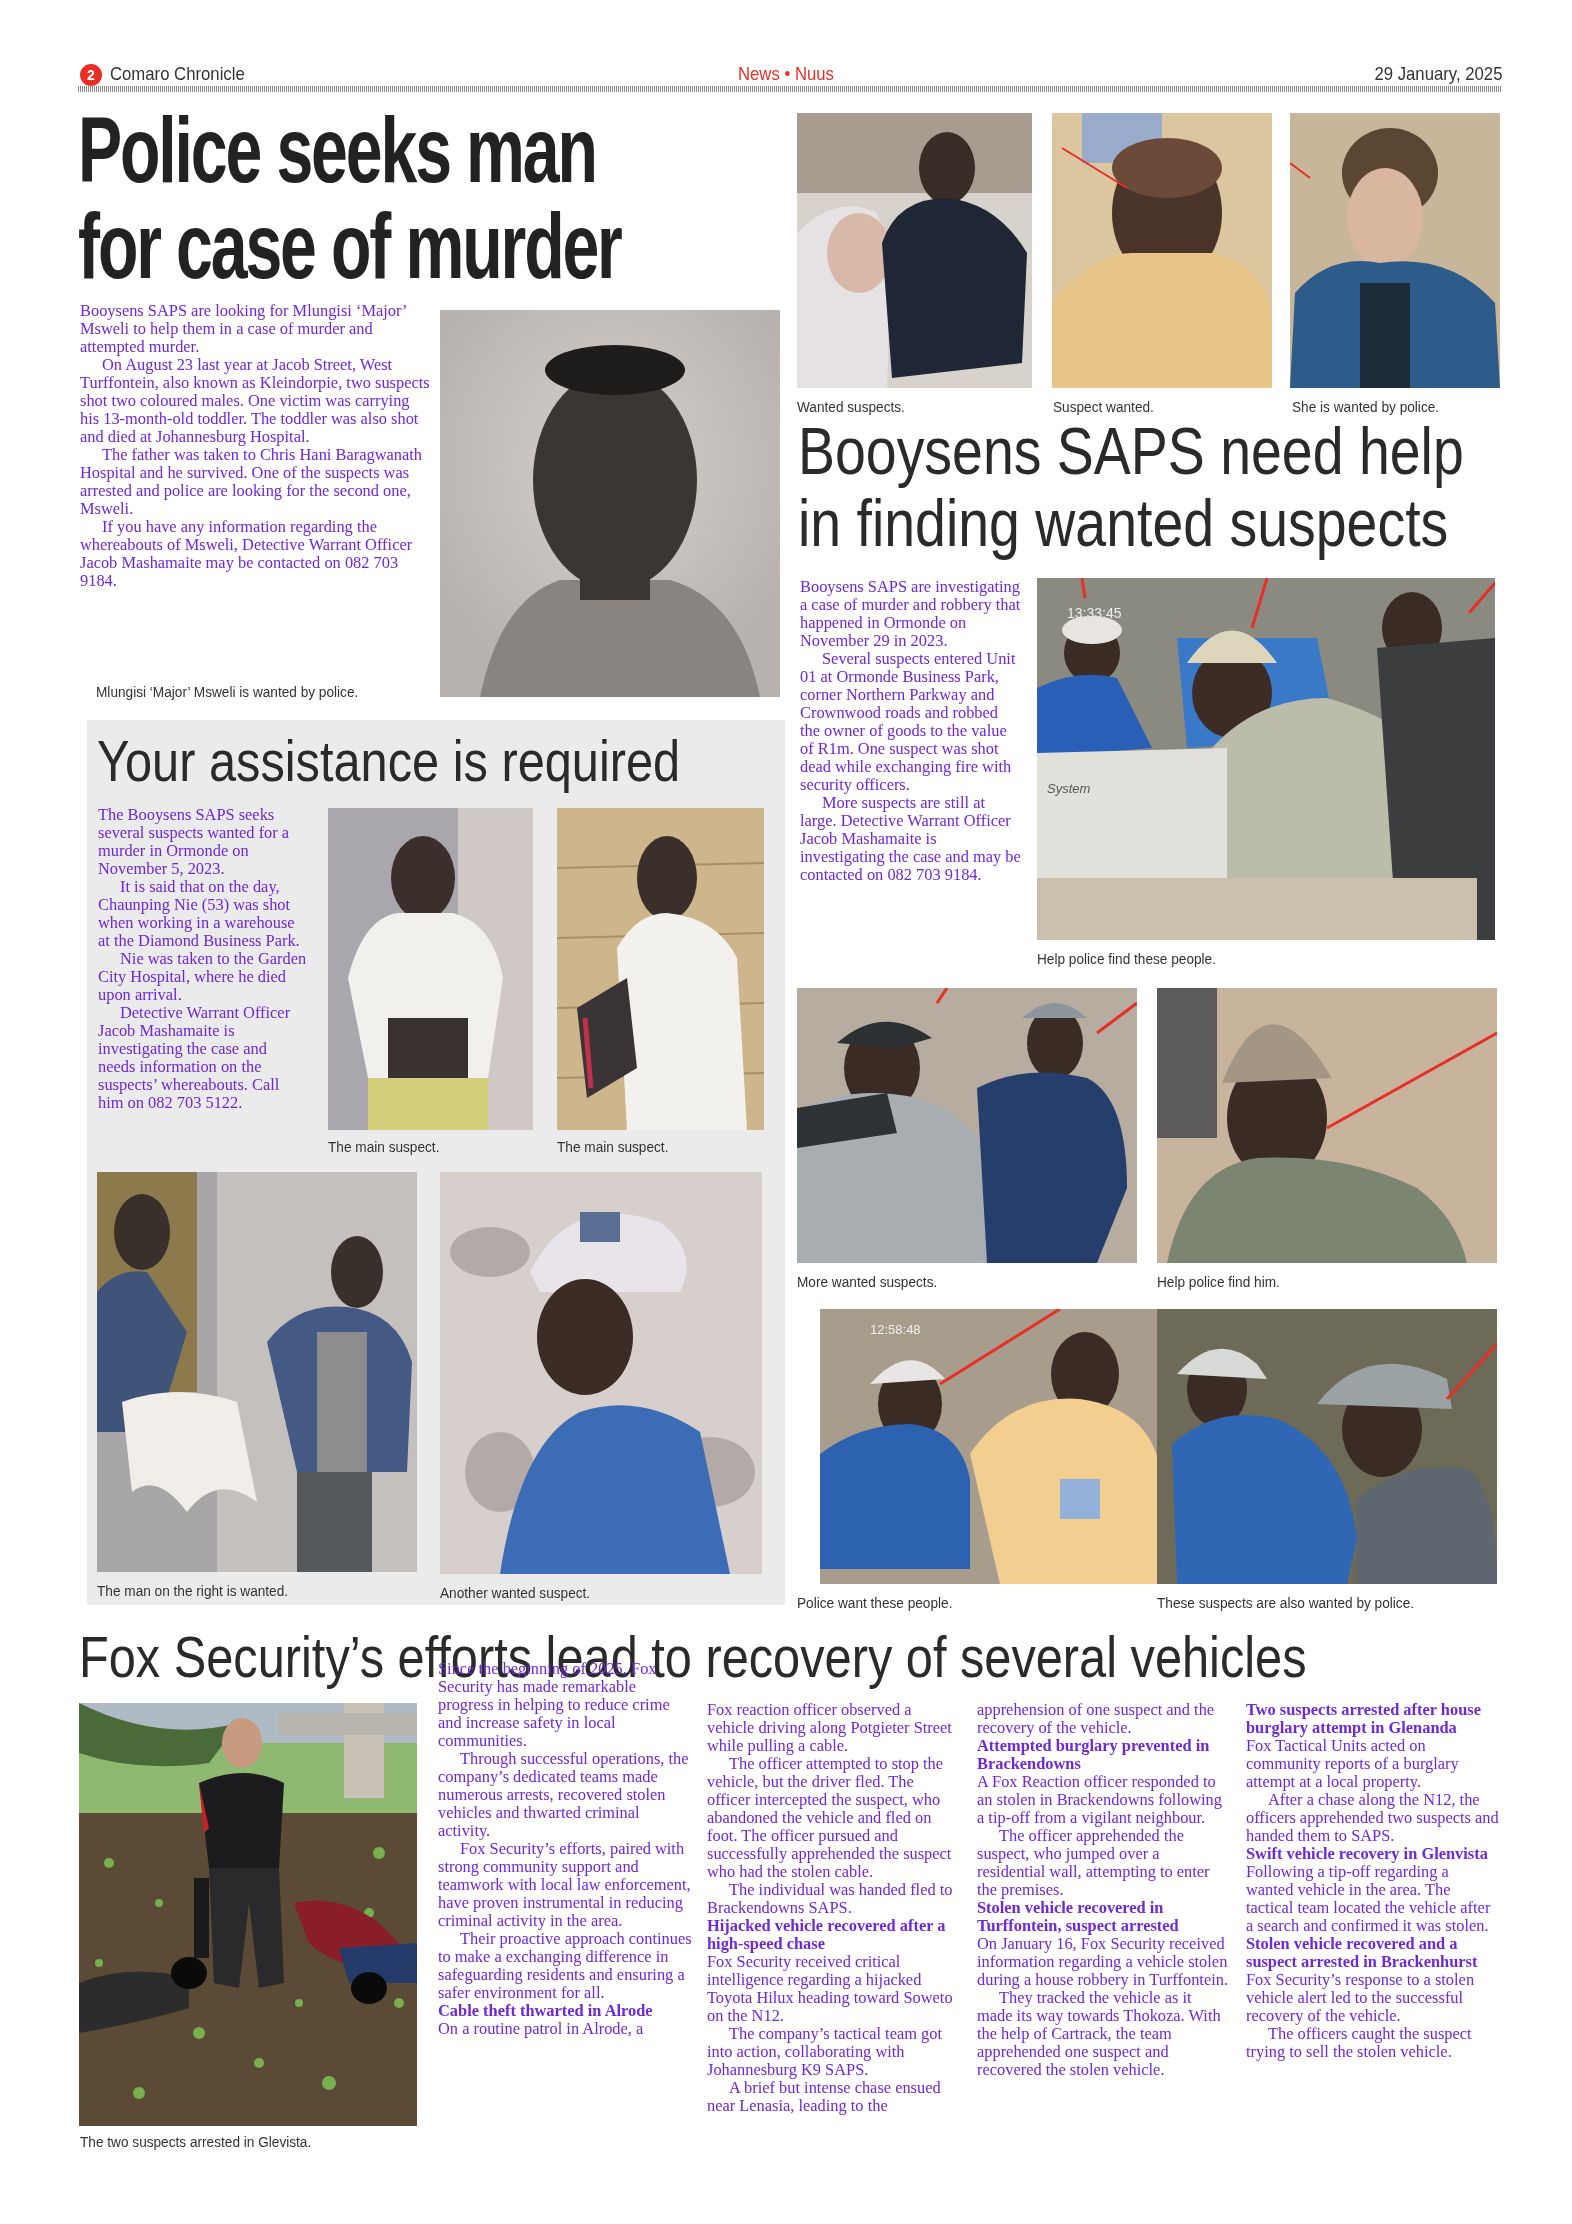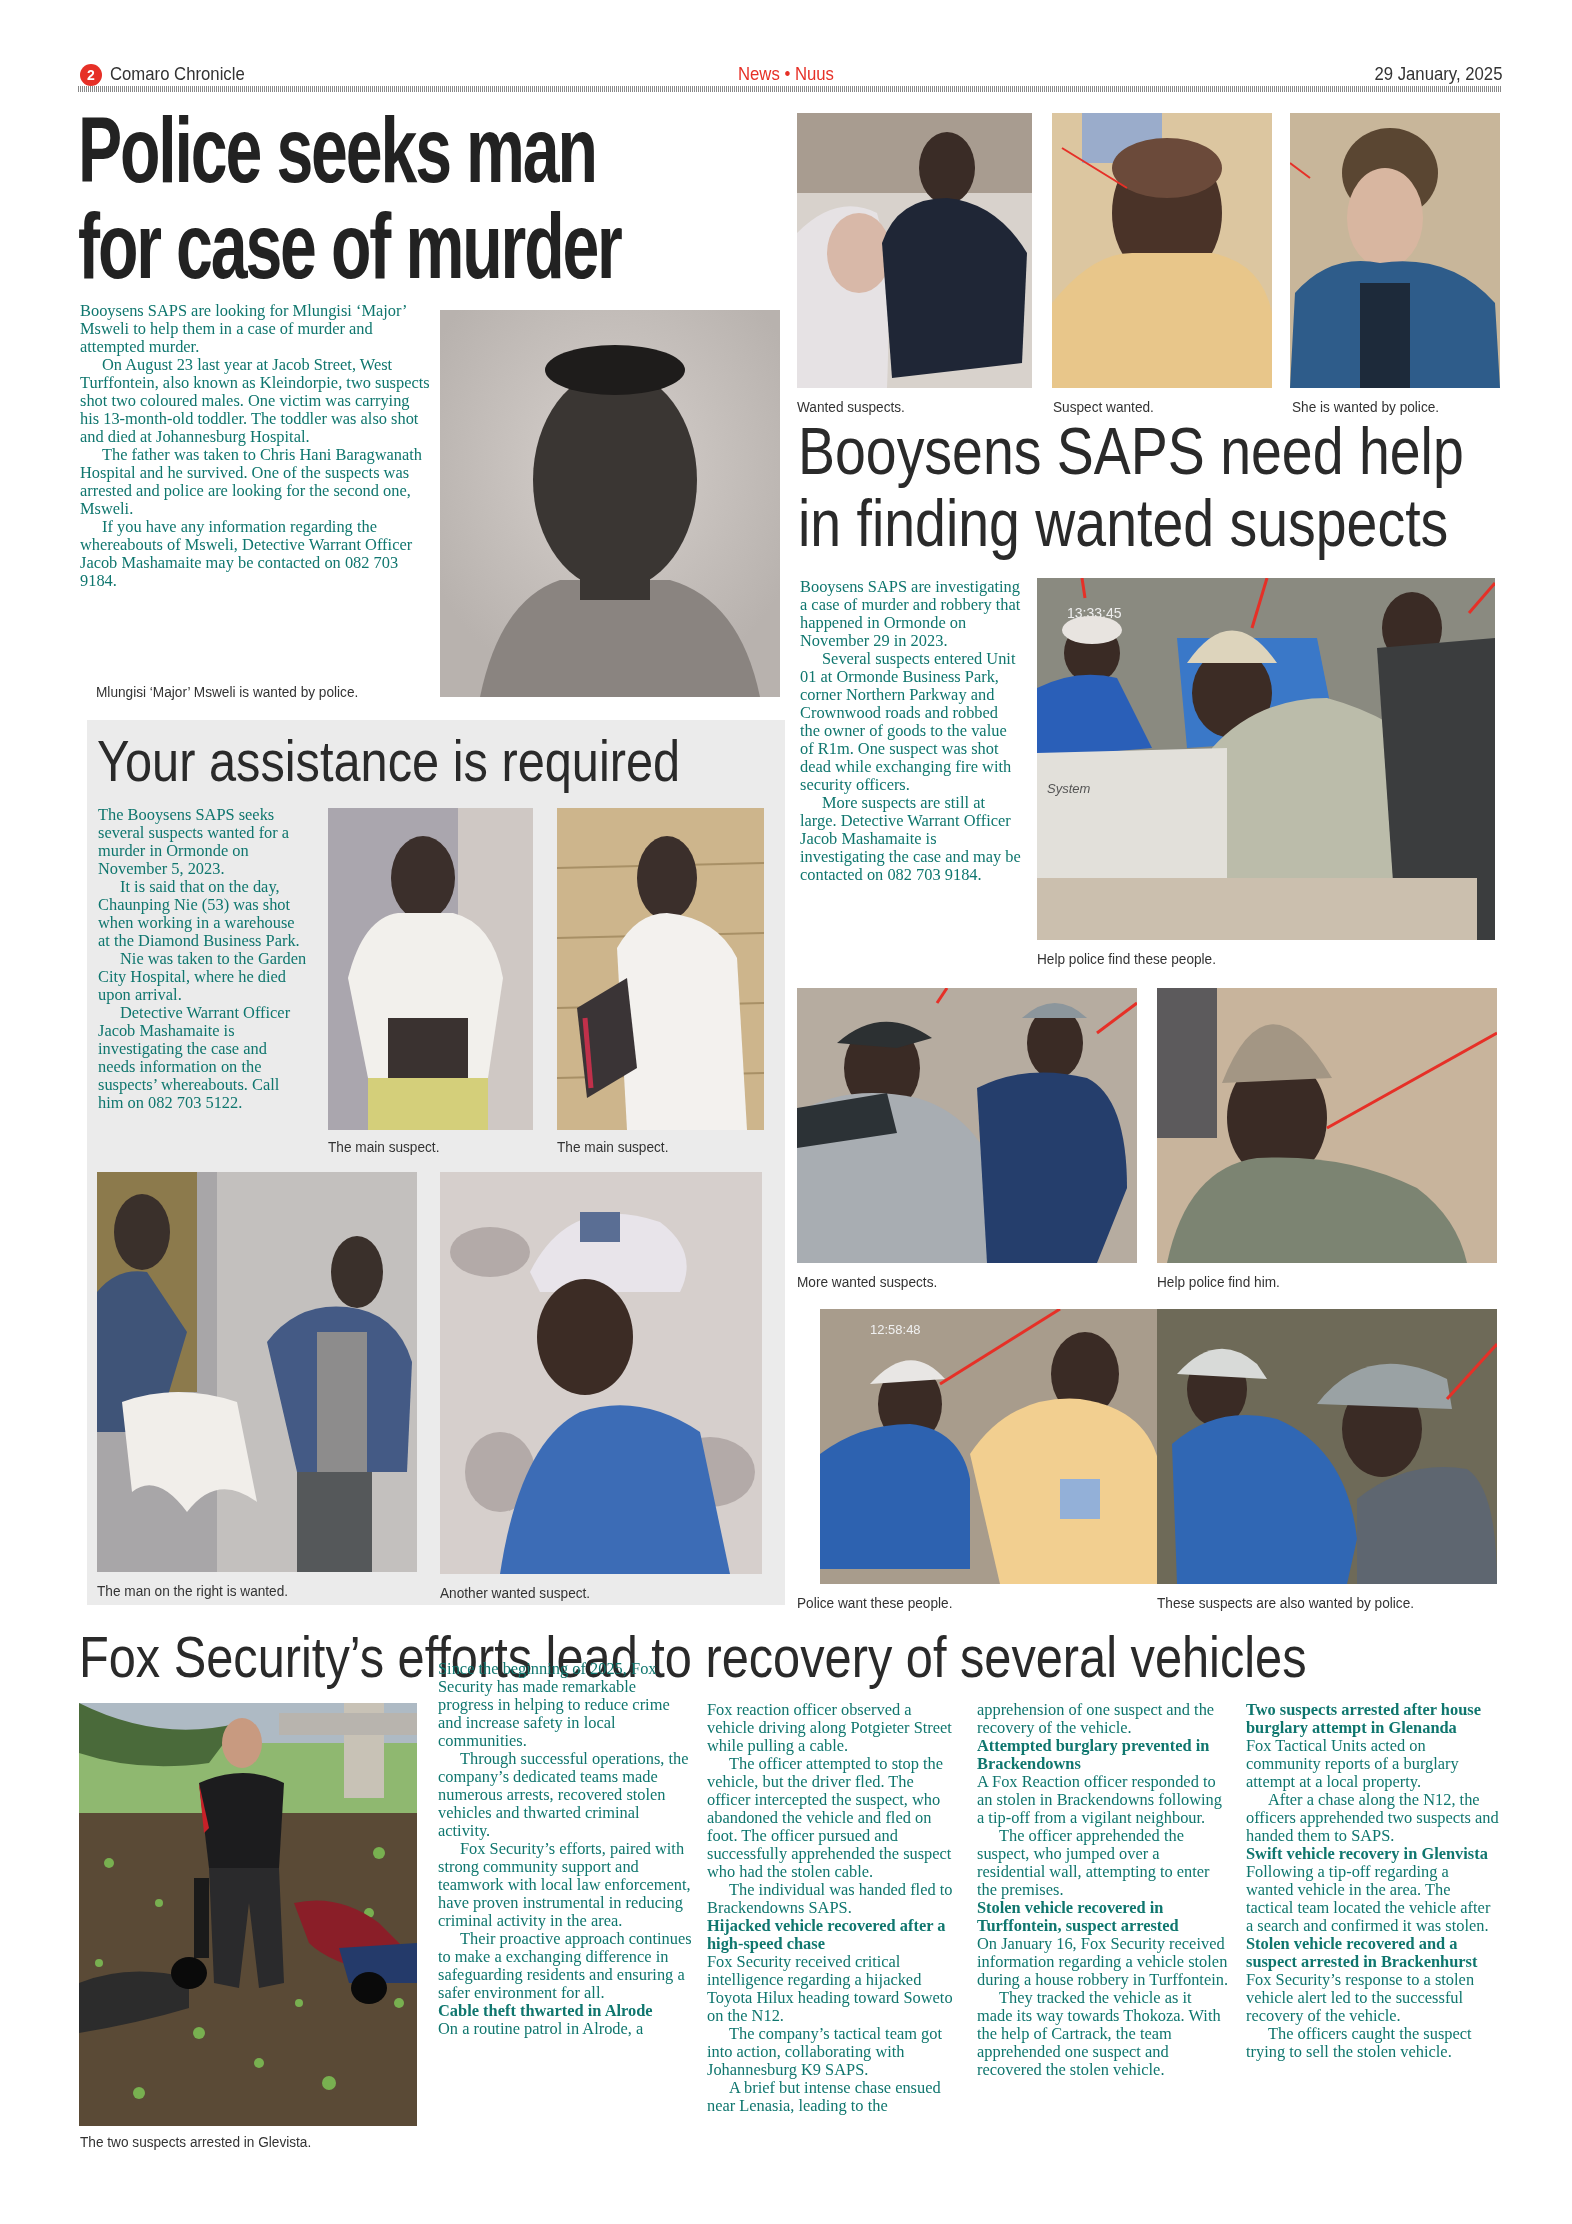--- a/index.html
+++ b/index.html
@@ -16,21 +16,21 @@
   .date { right: 70px; top: 62px; font: 19px/24px "Liberation Sans", sans-serif; color: #333; transform: scaleX(0.88); transform-origin: right; }
   .rule { left: 78px; top: 86px; width: 1424px; height: 6px;
     background: repeating-linear-gradient(90deg, #888 0 1px, #fff 1px 2px); }
 
   
   .h-impact { font-family: "Liberation Sans", sans-serif; font-weight: bold; color: #222; letter-spacing: -3px;
     transform: scaleX(0.72); transform-origin: left top; white-space: nowrap; line-height: 1; }
   .h-light { font-family: "Liberation Sans", sans-serif; color: #2a2a2a; white-space: nowrap; line-height: 1;
     transform: scaleX(0.84); transform-origin: left top; }
 
-  .body-text { font-size: 16.4px; line-height: 18px; color: #0f766e; }
+  .body-text { font-size: 16.4px; line-height: 18px; color: #6d28d9; }
   .body-text p { text-indent: 0; }
   .body-text p.ind { text-indent: 22px; }
   .body-text .sub { font-weight: bold; }
 
   .caption { font: 15.5px/18px "Liberation Sans", sans-serif; color: #333; transform: scaleX(0.88); transform-origin: left; white-space: nowrap; }
 
   .photo { overflow: hidden; }
   .photo svg { width: 100%; height: 100%; display: block; }
 
   .gray-box { left: 87px; top: 720px; width: 698px; height: 885px; background: #ebebeb; }

